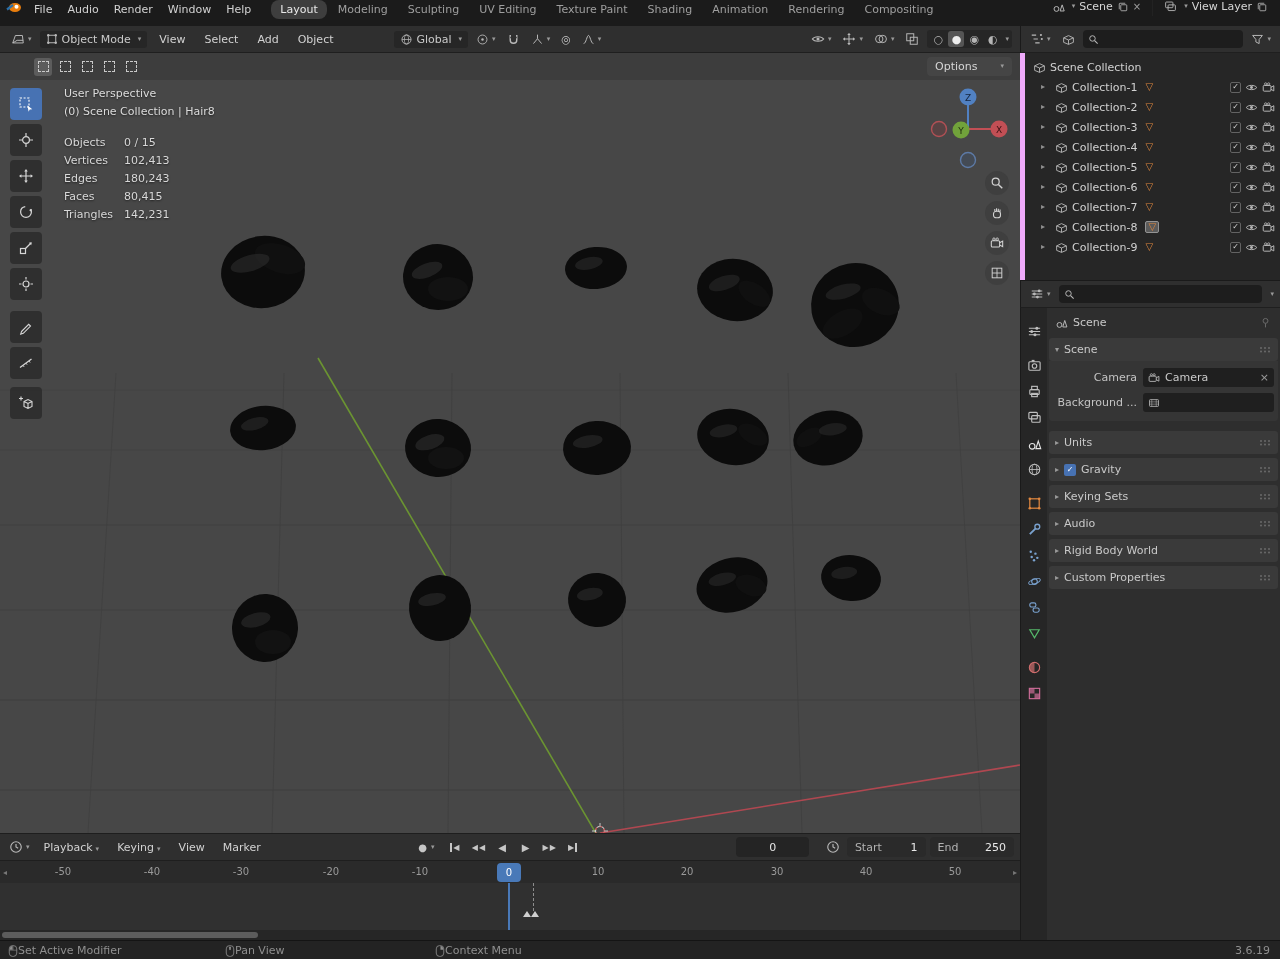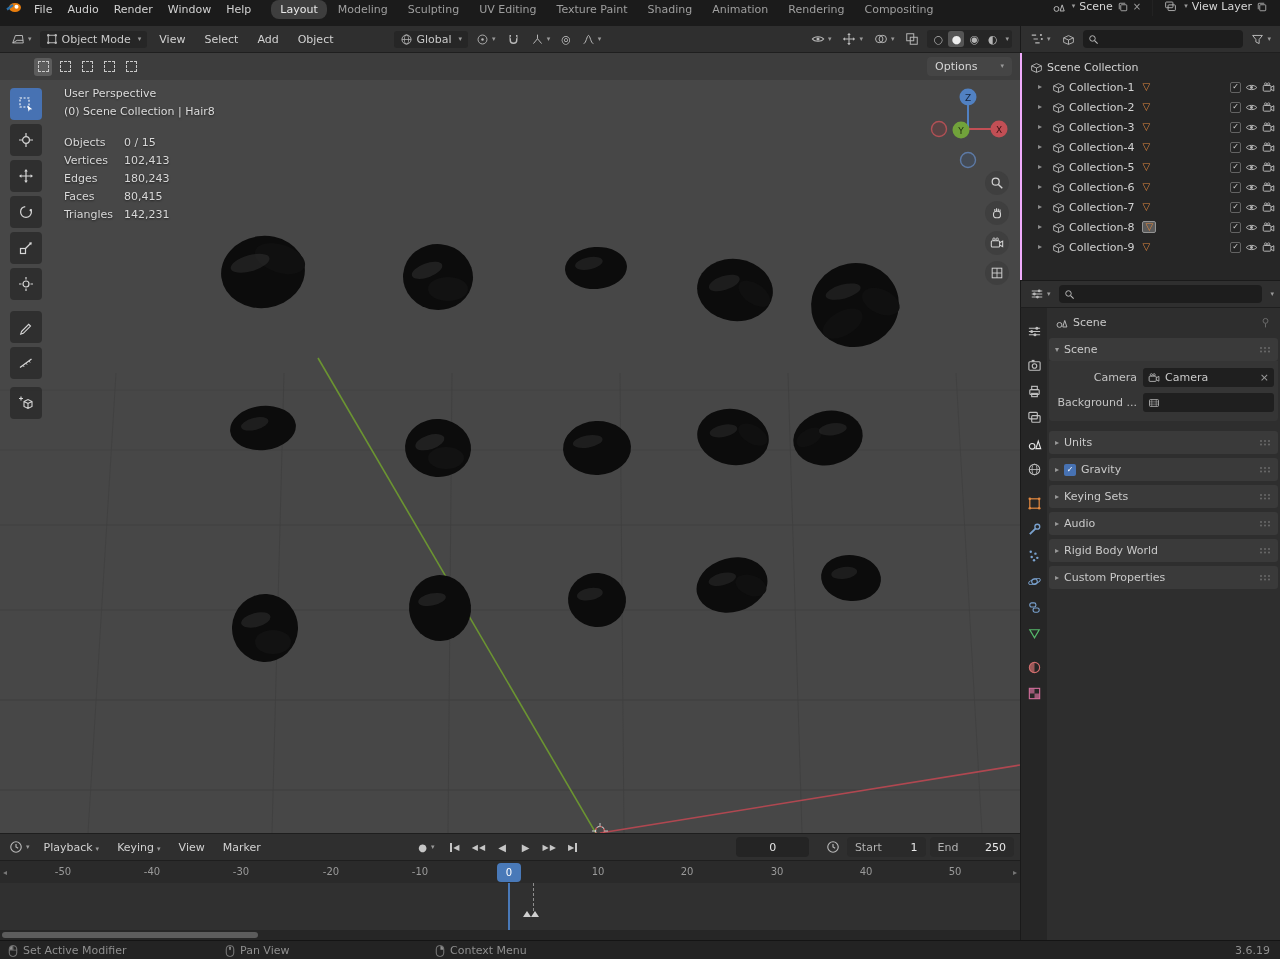--- a/index.html
+++ b/index.html
@@ -25,21 +25,21 @@
 .hdr3d{position:absolute;left:0;top:26px;width:1020px;height:27px;background:#2f2f2f;border-bottom:1px solid #1f1f1f;display:flex;align-items:center;padding:0 8px;gap:5px}
 .dd{display:flex;align-items:center;background:#262626;border-radius:3px;padding:2px 6px;gap:4px}
 .hbtn{display:flex;align-items:center;padding:2px 3px;border-radius:3px}
 .shade-group{display:flex;align-items:center;background:#262626;border-radius:3px;padding:1px 3px;gap:2px}
 .shade{width:16px;height:16px;display:flex;align-items:center;justify-content:center;font-size:11px;color:#b5b5b5;border-radius:3px}
 .shade.active{background:#555;color:#eee}
 
 
 .out-hdr{position:absolute;left:1020px;top:26px;width:260px;height:27px;background:#2f2f2f;border-bottom:1px solid #1f1f1f;border-left:1px solid #1a1a1a;display:flex;align-items:center;gap:5px;padding:0 6px}
 .search{flex:1;height:18px;background:#1d1d1d;border-radius:4px;display:flex;align-items:center;padding:0 5px;gap:4px}
-.outliner{position:absolute;left:1020px;top:53px;width:260px;height:227px;background:#262626;border-left:2px solid #f0abfc;padding-top:4px;overflow:hidden}
+.outliner{position:absolute;left:1020px;top:53px;width:260px;height:227px;background:#262626;border-left:5px solid #f0abfc;padding-top:4px;overflow:hidden}
 .orow{height:20px;display:flex;align-items:center;padding:0 5px 0 8px;gap:4px}
 .orow .name{color:#d2d2d2}
 .orow .name.dim{color:#7e7e7e}
 .tri-mesh{color:#e0873f;font-size:10px;line-height:1;margin-left:4px}
 .tri-mesh.sel{background:#5a5a5a;border:1px solid #939393;border-radius:2px;padding:0 2px}
 .rt-icons{margin-left:auto;display:flex;align-items:center;gap:4px}
 .chk{width:11px;height:11px;background:#242424;border:1px solid #636363;border-radius:2px;display:flex;align-items:center;justify-content:center;font-size:8px;color:#d5d5d5;line-height:1}
 .disc{width:10px;color:#8f8f8f;font-size:8px;line-height:1}
 
 
@@ -84,21 +84,21 @@
 .tl-track{position:absolute;left:0;top:883px;width:1020px;height:47px;background:#303030}
 .ph-line{position:absolute;left:508px;top:0;width:2px;height:47px;background:#4979b8}
 .mk-line{position:absolute;left:533px;top:0;height:28px;border-left:1px dashed #8d8d8d}
 .mk-tri{position:absolute;top:28px;width:0;height:0;border-left:4px solid transparent;border-right:4px solid transparent;border-bottom:6px solid #cfcfcf}
 .tl-scroll{position:absolute;left:0;top:930px;width:1020px;height:10px;background:#262626}
 .thumb{position:absolute;left:2px;top:2px;width:256px;height:6px;background:#5c5c5c;border-radius:3px}
 .edge-arrow{position:absolute;top:7px;font-size:8px;color:#777}
 
 
 .status{position:absolute;left:0;top:940px;width:1280px;height:19px;background:#232323;border-top:1px solid #141414;color:#8f8f8f}
-.sgroup{position:absolute;top:0;height:19px;display:flex;align-items:center;gap:5px}
+.sgroup{position:absolute;top:0;height:19px;display:flex;align-items:center;}
 </style>
 </head>
 <body>
 
 <svg width="0" height="0" style="position:absolute">
 <defs>
 <symbol id="i-eye" viewBox="0 0 16 16">
         <path d="M1.5 8C4 4.5 12 4.5 14.5 8C12 11.5 4 11.5 1.5 8Z" fill="none" stroke="currentColor" stroke-width="1.2"></path>
         <circle cx="8" cy="8" r="1.8" fill="currentColor"></circle>
       </symbol>

